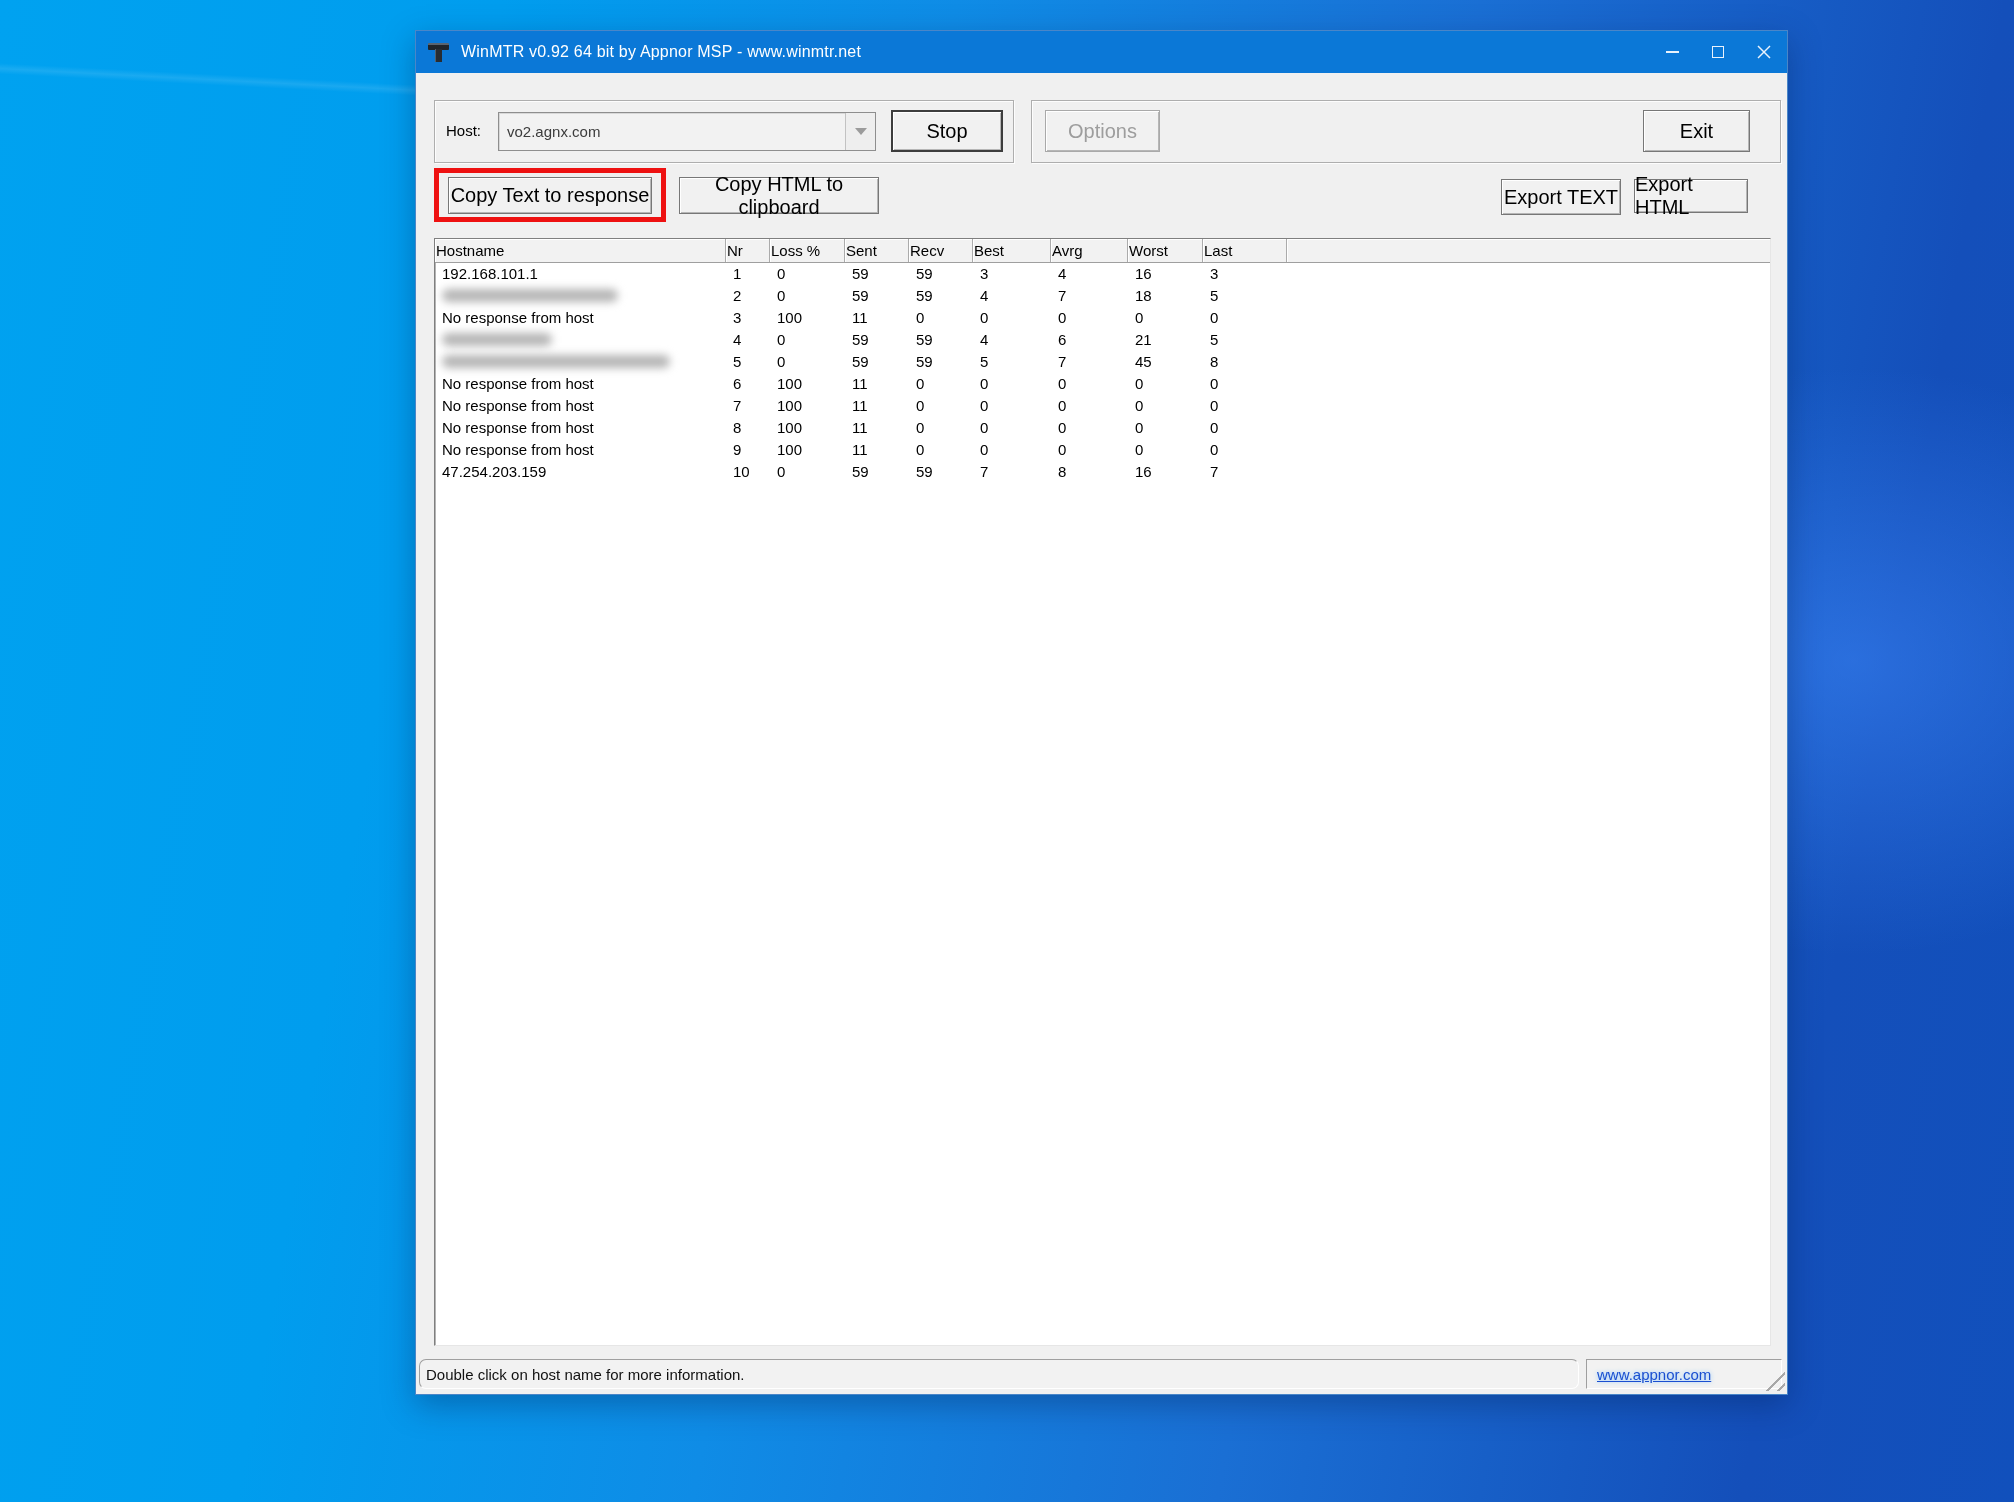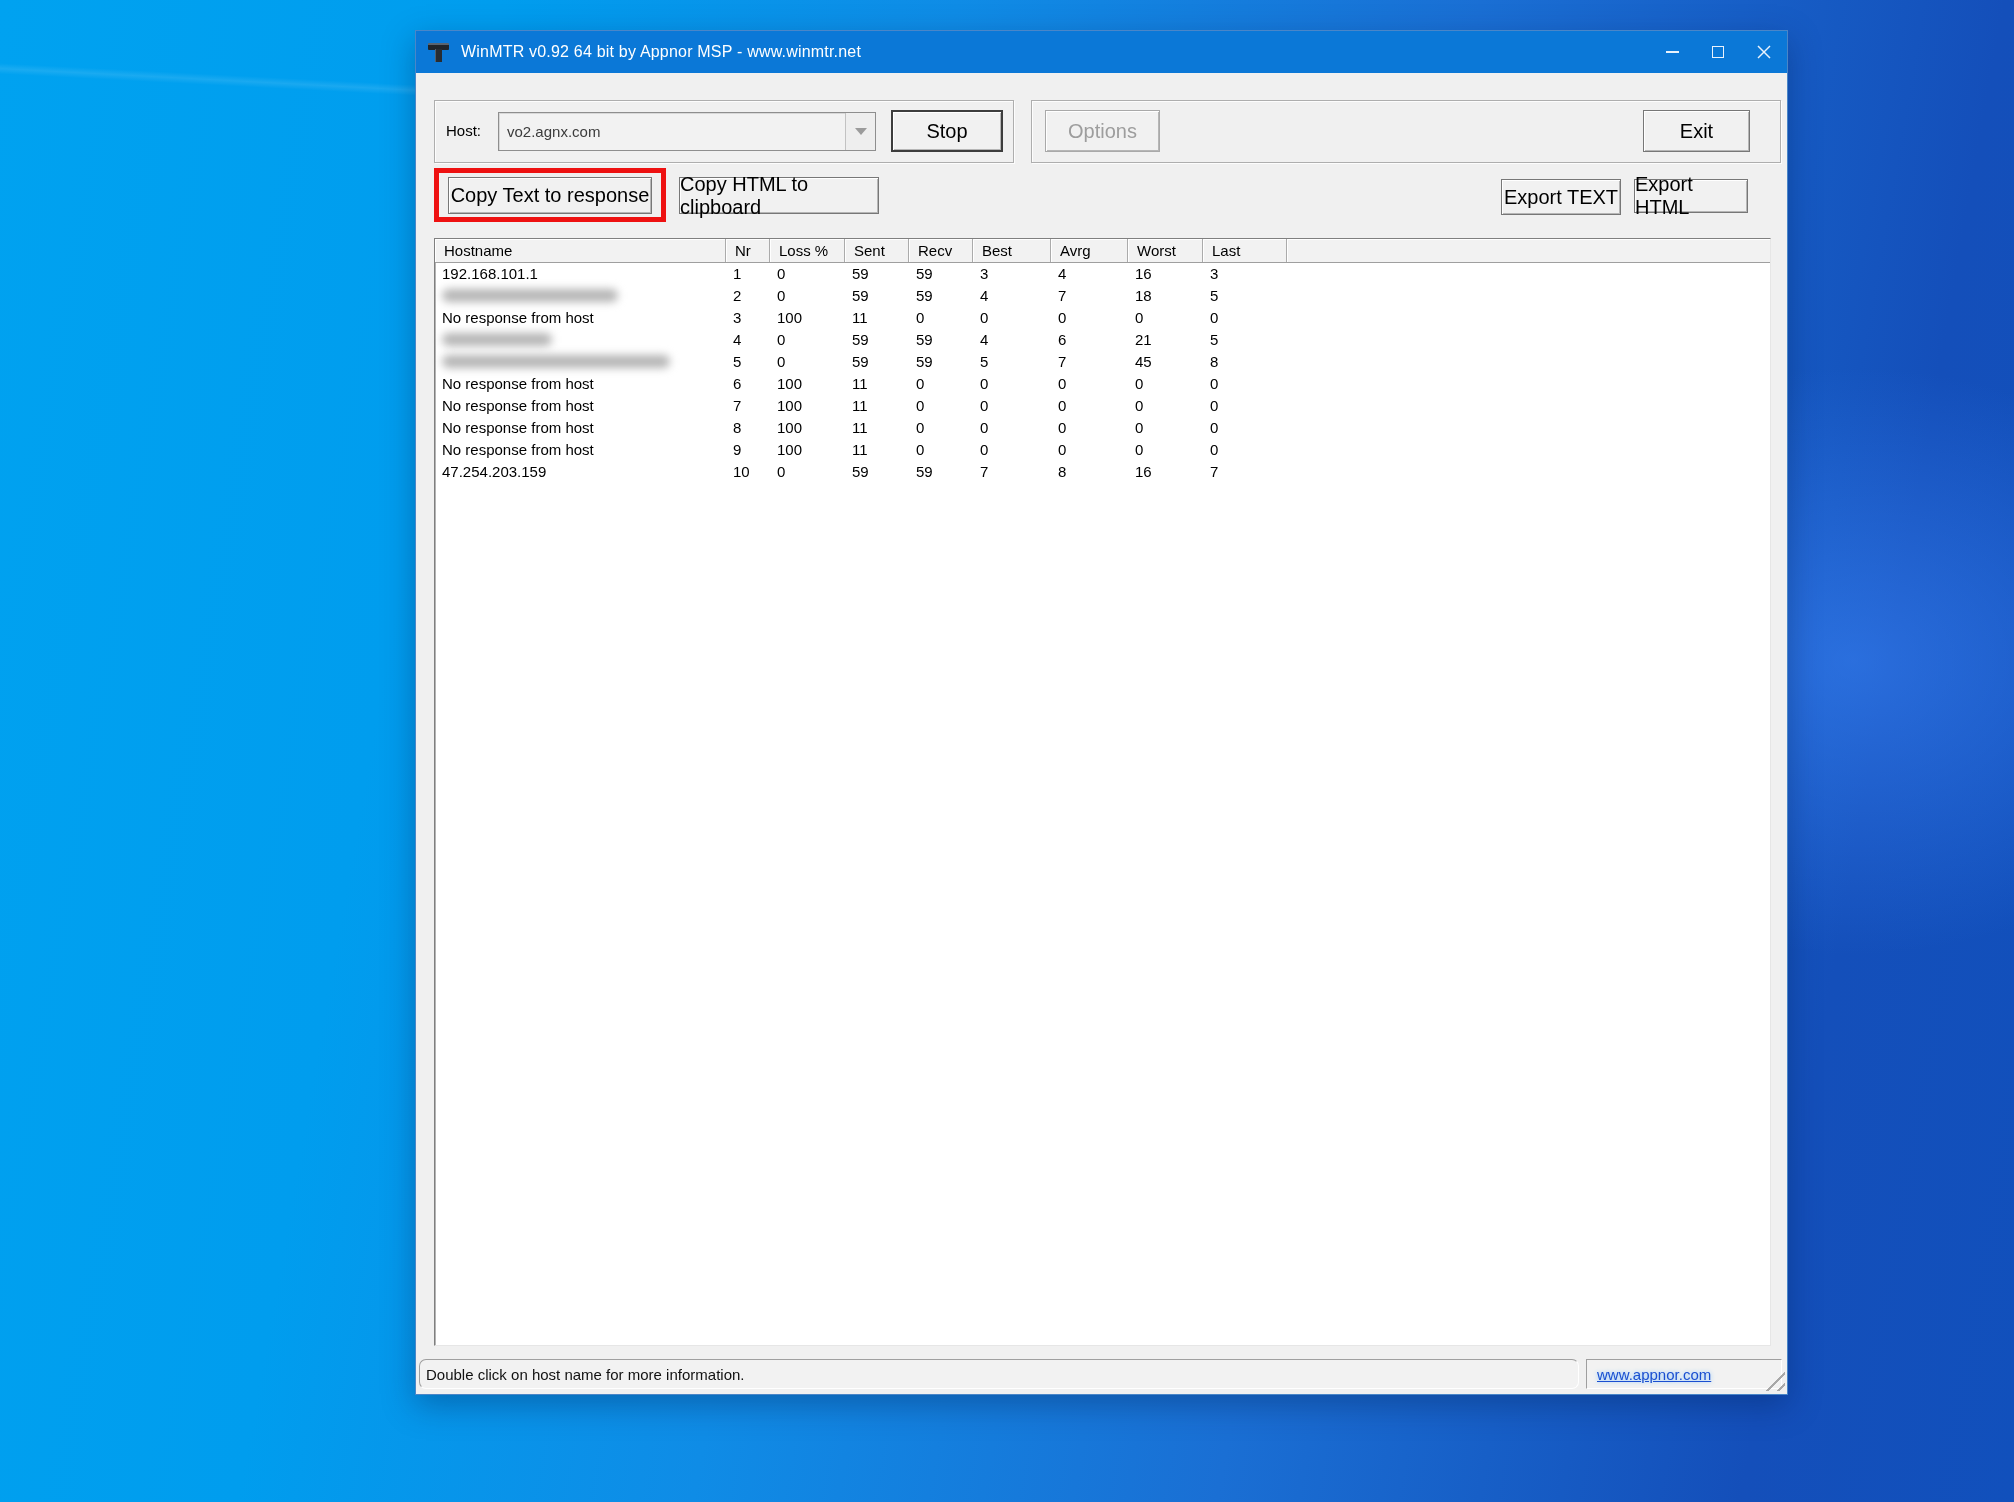--- a/index.html
+++ b/index.html
@@ -70,34 +70,34 @@
 
   .btn-stop    { left:475px;  top:79px;  width:112px; height:42px; }
   .btn-options { left:629px;  top:79px;  width:115px; height:42px; }
   .btn-exit    { left:1227px; top:79px;  width:107px; height:42px; }
 
   .red-highlight {
     position:absolute; left:18px; top:137px; width:232px; height:54px;
     border:5px solid #ee1111; background:transparent; z-index:3;
   }
   .btn-copy-text { position:absolute; left:9px; top:4px; width:204px; height:37px; }
-  .btn-copy-html   { left:263px;  top:146px; width:200px; height:37px; }
+  .btn-copy-html   { left:263px;  top:146px; width:200px; height:37px;text-align:center; }
   .btn-export-text { left:1085px; top:148px; width:120px; height:36px; }
   .btn-export-html { left:1218px; top:148px; width:114px; height:34px; }
 
   
   .listview {
     position:absolute; left:18px; top:207px; width:1337px; height:1108px;
     background:#ffffff;
     border:1px solid; border-color:#7f7f7f #e6e6e6 #e6e6e6 #7f7f7f;
     box-shadow:inset 1px 1px 0 #b4b4b4;
   }
   .lv-header { display:flex; height:24px; background:#f2f2f2; border-bottom:1px solid #9f9f9f; }
   .hv {
-    font-size:15px; color:#000; padding-left:9px; display:flex; align-items:center;
+    font-size:15px; color:#000; padding-left:1px; display:flex; align-items:center;
     border-right:1px solid #ababab; box-shadow:inset 1px 1px 0 #ffffff; white-space:nowrap; overflow:hidden;
   }
   .hv.filler { flex:1 1 auto; border-right:none; }
   .lv-body { position:relative; }
   .lv-row { display:flex; height:22px; }
   .cell { font-size:15px; color:#000; padding-left:7px; white-space:nowrap; overflow:visible; line-height:22px; flex:0 0 auto; }
   .redacted { display:inline-block; height:13px; margin-top:4px; border-radius:7px; background:#b5b5b5; filter:blur(4px); }
 
   
   .statusbar { position:absolute; left:0; right:0; bottom:0; height:40px; background:#f0f0f0; }

